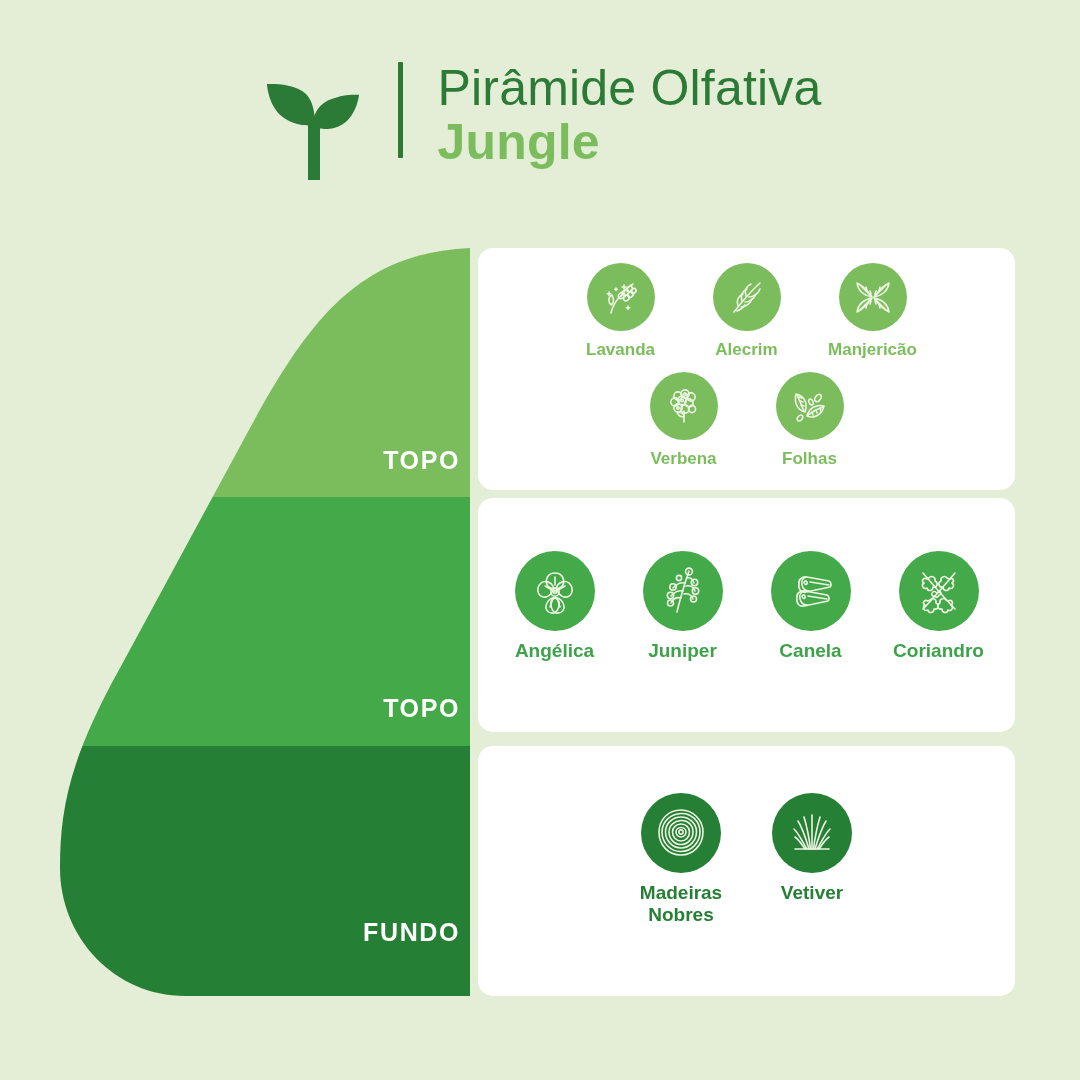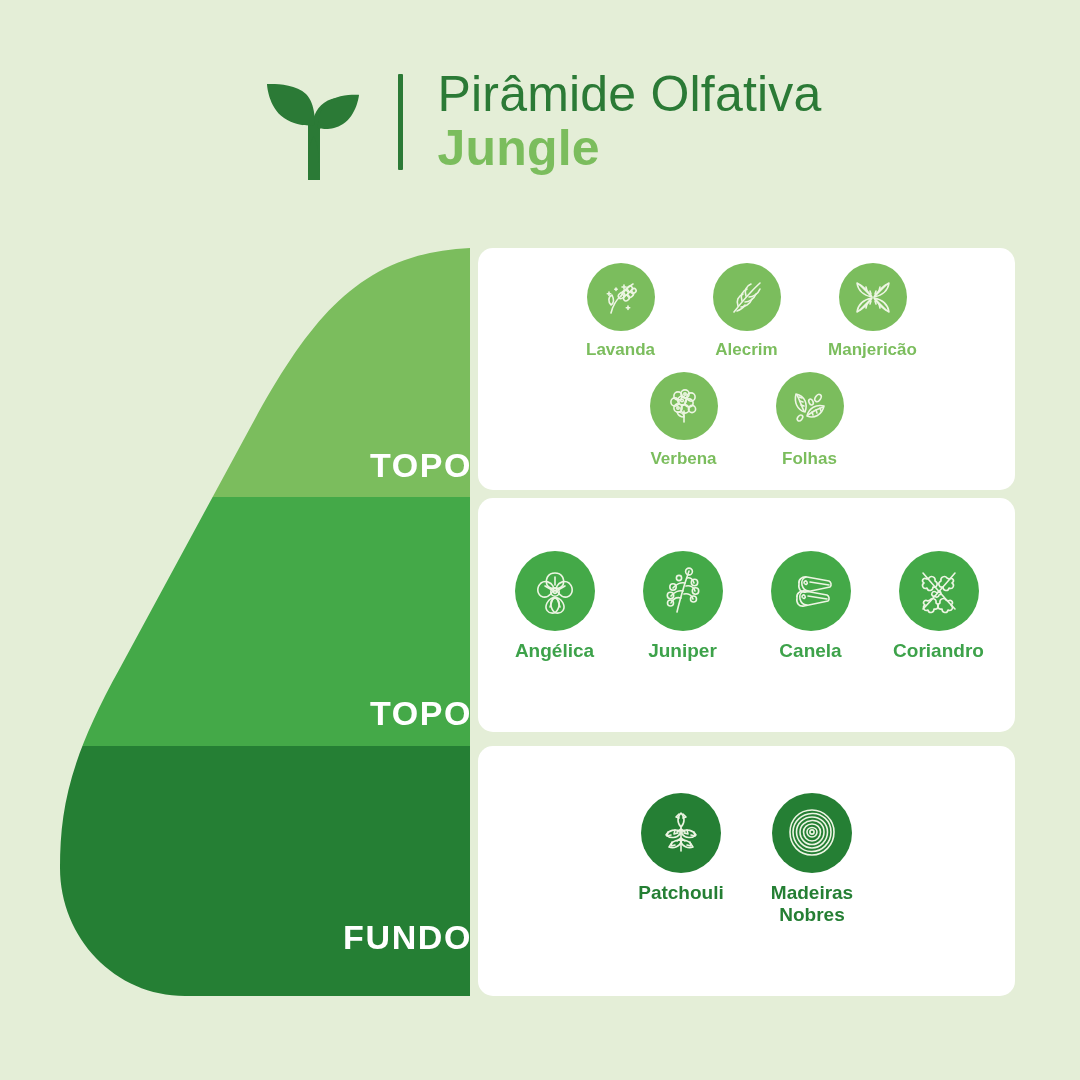--- a/index.html
+++ b/index.html
@@ -7,21 +7,21 @@
     width: 1080px; height: 1080px;
     background: #e4eed7;
     font-family: "Liberation Sans", sans-serif;
     overflow: hidden;
   }
   #root { position: relative; width: 1080px; height: 1080px; }
 
   
   .header {
     position: absolute; left: 0; top: 62px; width: 1080px;
-    display: flex; align-items: center; justify-content: center;
+    display: flex; align-items: flex-start; justify-content: center;
     gap: 0;
   }
   .logo-mark { width: 112px; height: 120px; flex: 0 0 auto; }
   .logo-divider {
     width: 5px; height: 96px; background: #2b7a36;
     margin: 0 34px 0 28px; flex: 0 0 auto; border-radius: 1px;
   }
   .title-block { display: flex; flex-direction: column; justify-content: center; }
   .title-main {
     font-size: 50px; color: #2b7a36; letter-spacing: .2px;
@@ -29,22 +29,22 @@
   }
   .title-sub {
     font-size: 50px; color: #7bbd5d; letter-spacing: .2px;
     line-height: 1.1; font-weight: 700;
   }
 
   
   .pyramid { position: absolute; left: 60px; top: 248px; width: 420px; height: 748px; }
 
   .band-label {
-    position: absolute; right: 8px;
-    color: #ffffff; font-weight: 700; font-size: 34px;
+    position: absolute; right: 20px;
+    color: #ffffff; font-weight: 700; font-size: 25px;
     letter-spacing: 1.6px;
   }
   .lbl-topo  { top: 198px; }
   .lbl-corpo { top: 446px; }
   .lbl-fundo { top: 670px; text-align: right; }
 
   
   .card {
     position: absolute; left: 478px; width: 537px;
     background: #ffffff; border-radius: 15px;
@@ -329,58 +329,56 @@
         </div>
         <div class="note-label">Coriandro</div>
       </div>
 
     </div>
   </div>
 
   <div class="card card-bottom">
     <div class="row row1">
 
-      <div class="note">
-        <div class="circle">
-          <svg width="52" height="52" viewBox="0 0 52 52">
-            <g class="ico">
-              <path d="M26 44 C26 36 26 28 26 20"></path>
-              <path d="M26 20 C22 16 22 10 26 6 C30 10 30 16 26 20 Z"></path>
-              <path d="M24 7 l-3 3 l3 1 M28 7 l3 3 l-3 1"></path>
-              <path d="M25 24 C20 22 14 23 11 28 C15 32 22 31 25 27 Z"></path>
-              <path d="M13 25 l-1 4 l4 -1 M20 23 l-1 4 l4 -1"></path>
-              <path d="M27 24 C32 22 38 23 41 28 C37 32 30 31 27 27 Z"></path>
-              <path d="M39 25 l1 4 l-4 -1 M32 23 l1 4 l-4 -1"></path>
-              <path d="M25 33 C21 33 16 35 14 40 C19 42 25 39 26 35 Z"></path>
-              <path d="M17 35 l-1 4 l4 -1"></path>
-              <path d="M27 33 C31 33 36 35 38 40 C33 42 27 39 26 35 Z"></path>
-              <path d="M35 35 l1 4 l-4 -1"></path>
-              <path d="M26 22 l-4 3 M26 22 l4 3 M26 31 l-4 3 M26 31 l4 3"></path>
-            </g>
-          </svg>
-        </div>
-        <div class="note-label">Patchouli</div>
-      </div>
 
       <div class="note">
         <div class="circle">
           <svg width="52" height="52" viewBox="0 0 52 52">
             <g class="ico">
               <path d="M26 3 C38 3 48 13 48 25 C48 38 38 48 26 48 C13 48 4 38 4 25 C4 13 13 3 26 3 Z"></path>
               <path d="M26 6.5 C36 6 45 14 45 25 C45 36 36 44.5 26 44.5 C16 45 7 36 7 25 C7 14 16 7 26 6.5 Z"></path>
               <path d="M26 10 C34 10 41.5 16 41.5 25 C41.5 34 34 41 26 41 C18 41 10.5 34 10.5 25 C10.5 16 18 10 26 10 Z"></path>
               <path d="M26 13.5 C32.5 13 38 18 38 25 C38 32 32.5 37.5 26 37.5 C19.5 37.5 14 32 14 25 C14 18 19.5 14 26 13.5 Z"></path>
               <path d="M26 17 C31 17 34.5 20.5 34.5 25 C34.5 29.5 31 34 26 34 C21 34 17.5 29.5 17.5 25 C17.5 20.5 21 17 26 17 Z"></path>
               <path d="M26 20.5 C29 20.5 31 22.5 31 25 C31 27.5 29 30 26 30 C23 30 21 27.5 21 25 C21 22.5 23 20.5 26 20.5 Z"></path>
               <circle cx="26" cy="25" r="2.1"></circle>
             </g>
           </svg>
         </div>
         <div class="note-label" style="white-space: pre-line; text-align: center;">Madeiras
 Nobres</div>
       </div>
 
+      <div class="note">
+        <div class="circle">
+          <svg width="52" height="52" viewBox="0 0 52 52">
+            <g class="ico">
+              <path d="M9 42 h34"></path>
+              <path d="M26 42 C26 32 26 20 26 8"></path>
+              <path d="M23 42 C20 32 17 22 12 14"></path>
+              <path d="M29 42 C32 32 35 22 40 14"></path>
+              <path d="M21 42 C16 34 13 27 8 22"></path>
+              <path d="M31 42 C36 34 39 27 44 22"></path>
+              <path d="M24.5 42 C23 30 21 20 18 10"></path>
+              <path d="M27.5 42 C29 30 31 20 34 10"></path>
+              <path d="M19 42 C15 36 12 32 9 30"></path>
+              <path d="M33 42 C37 36 40 32 43 30"></path>
+            </g>
+          </svg>
+        </div>
+        <div class="note-label">Vetiver</div>
+      </div>
 
 
     </div>
   </div>
 
 </div>
 
 </body></html>

